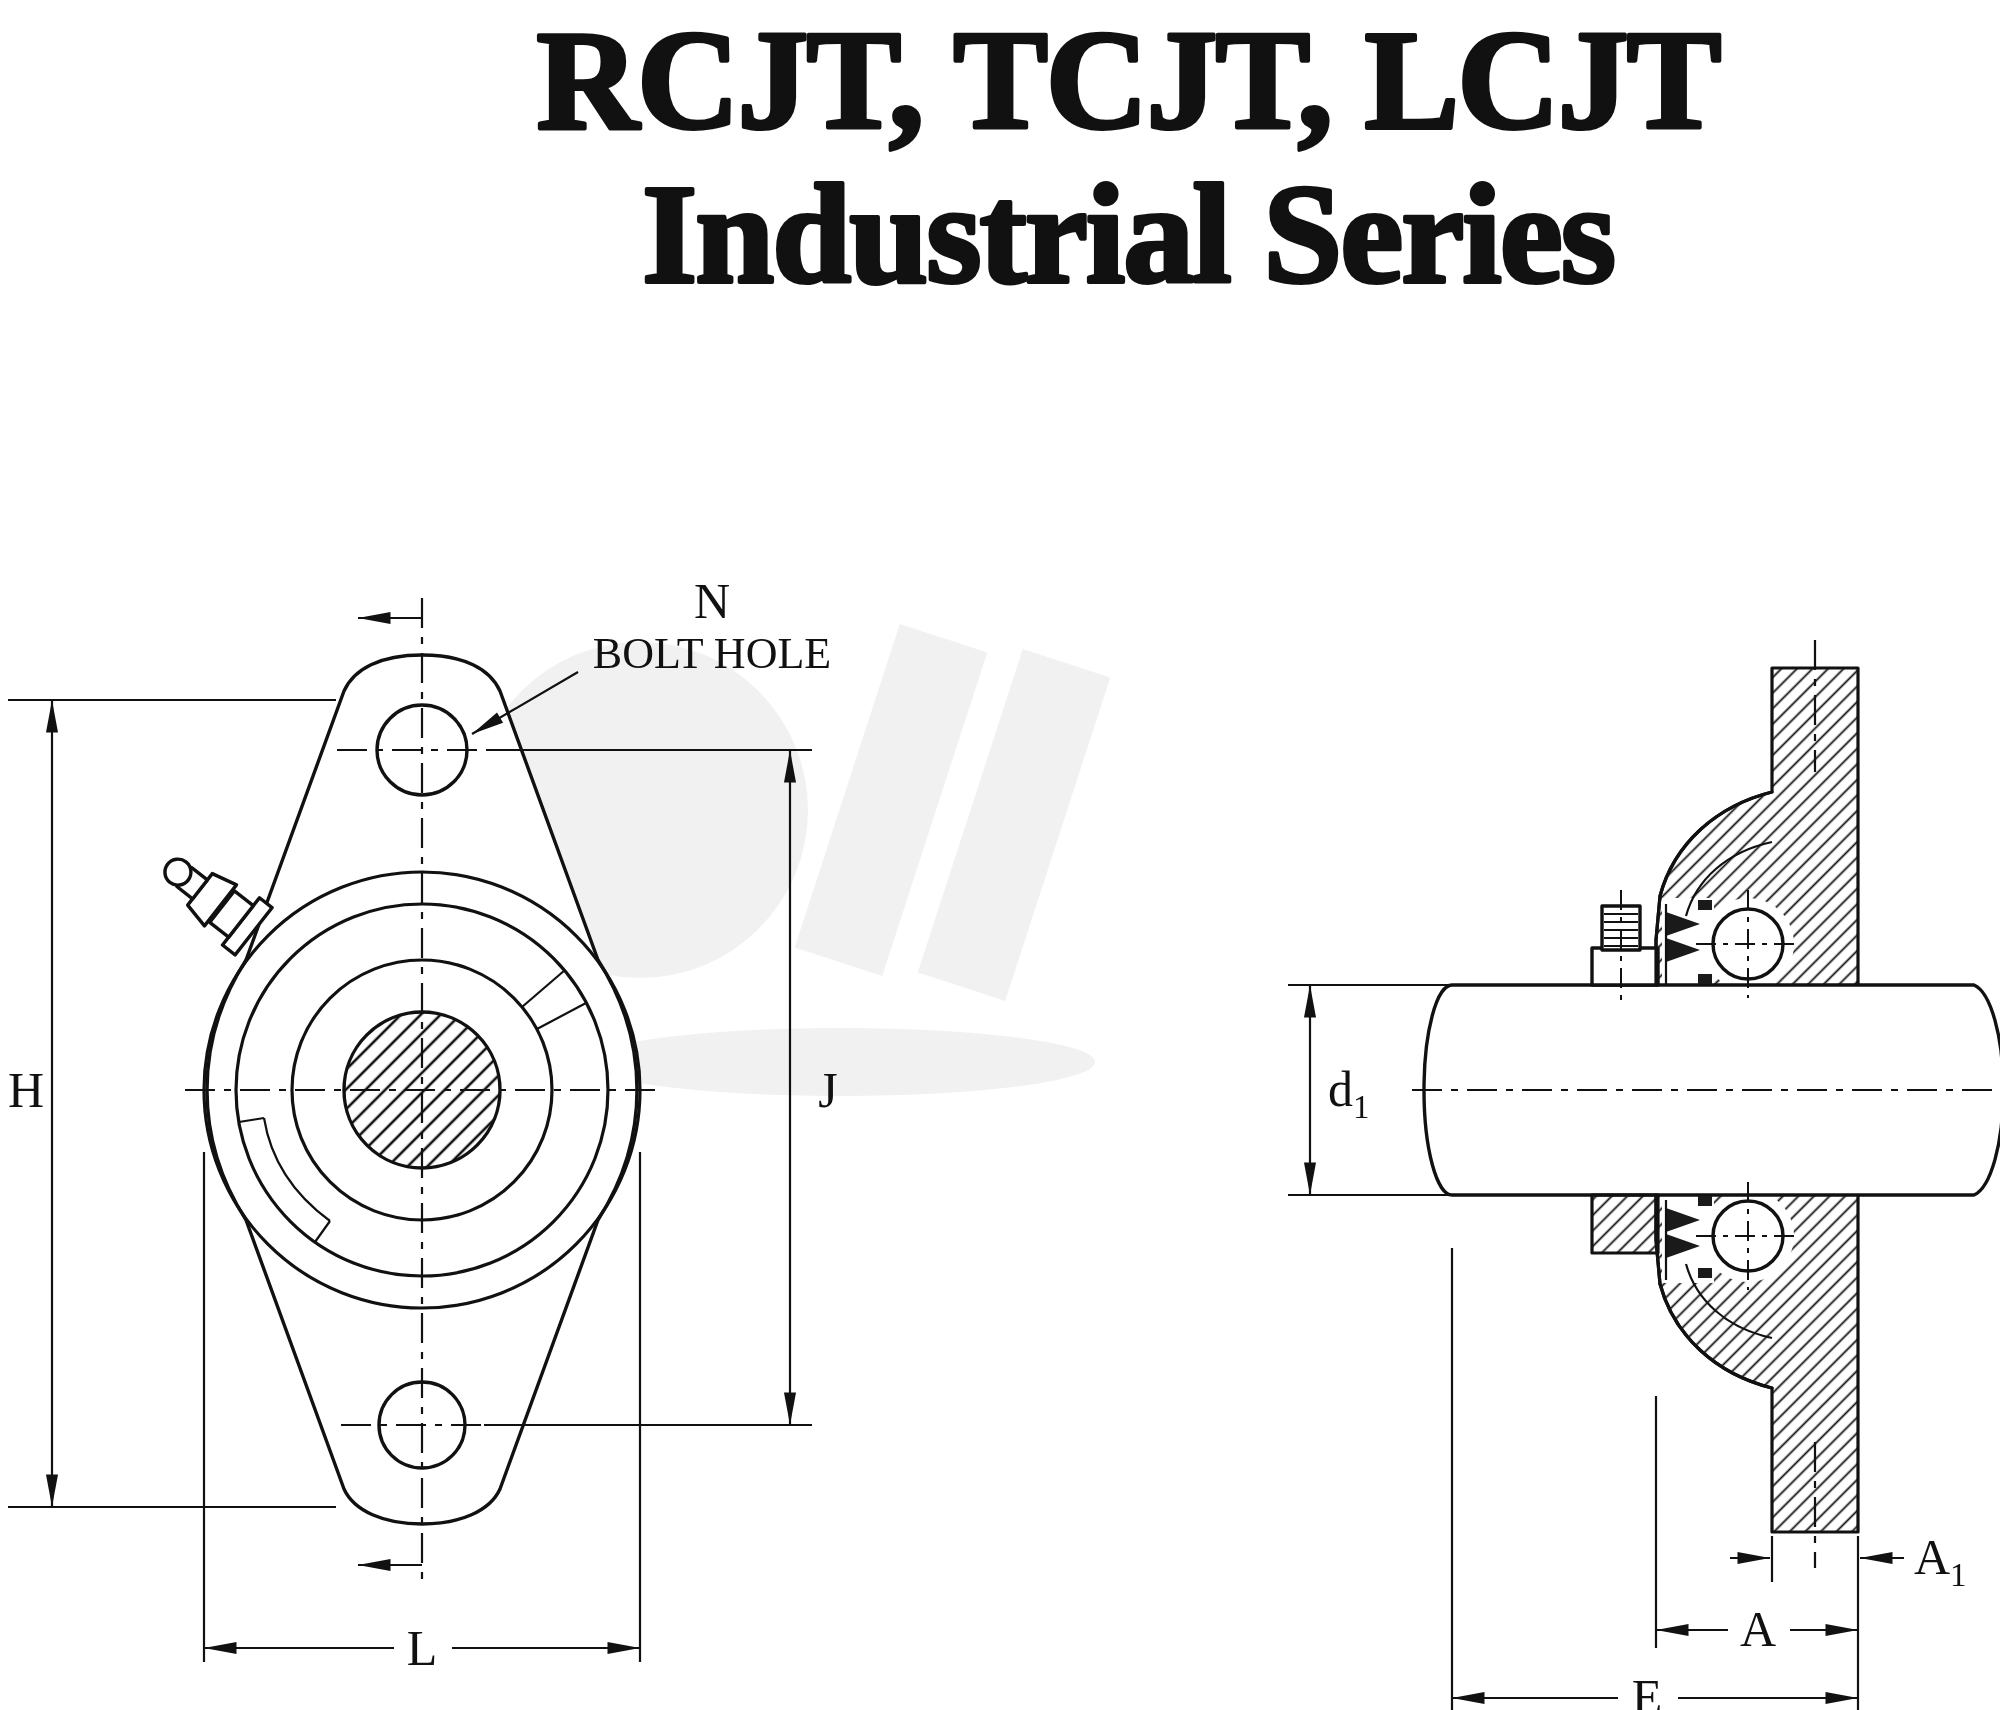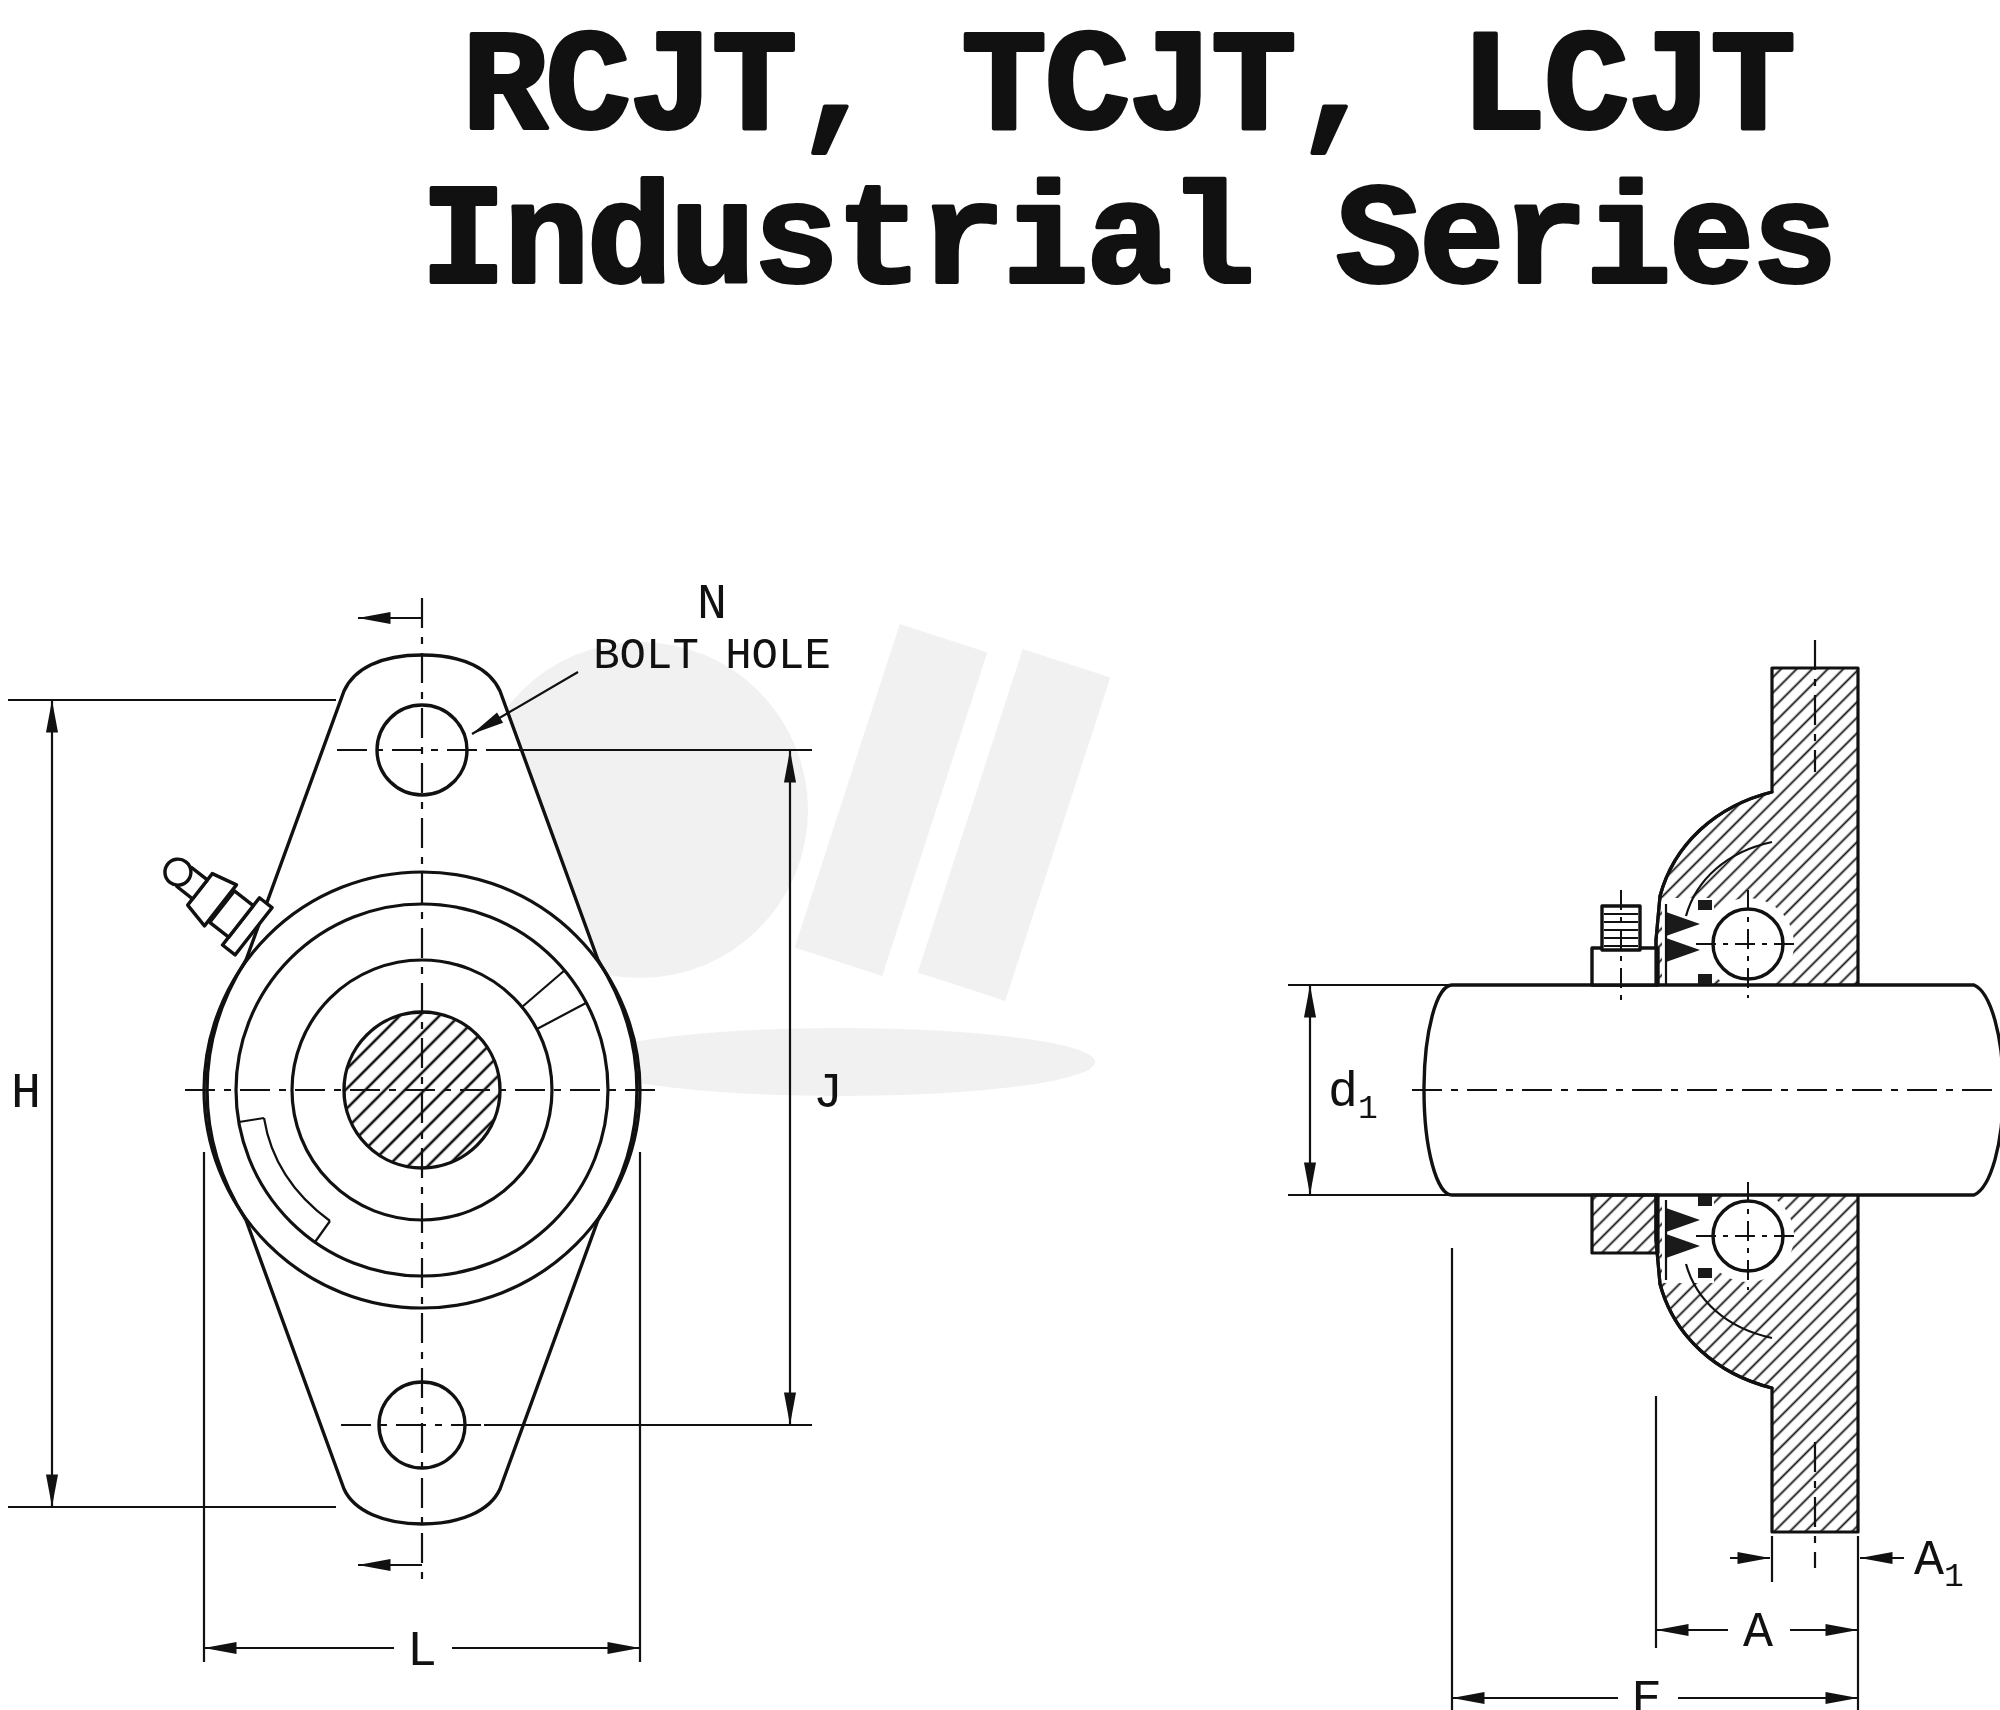--- a/index.html
+++ b/index.html
@@ -1,17 +1,17 @@
 <!DOCTYPE html>
 <html><head>
 <meta charset="utf-8">
 <style>
   html,body{margin:0;padding:0;background:#fff;}
   .page{position:relative;width:2000px;height:1710px;background:#ffffff;overflow:hidden;
-        font-family:Liberation Mono, monospace;}
+        font-family:Liberation Serif, serif;}
   svg{display:block;}
   text{fill:#111;}
   .title-text{font-weight:bold;letter-spacing:-2px;stroke:#111;stroke-width:4;paint-order:stroke;stroke-linejoin:round;}
   .dim-label{font-size:50px;font-weight:400;}
   .cap-label{font-size:44px;font-weight:400;}
   .outline{fill:#ffffff;stroke:#111;stroke-width:3.4;stroke-linejoin:round;}
   .stroke-only{fill:none;stroke:#111;stroke-width:3.2;stroke-linejoin:round;stroke-linecap:round;}
   .thin{fill:none;stroke:#111;stroke-width:2.2;}
   .cl{fill:none;stroke:#111;stroke-width:2.2;stroke-dasharray:30 9 7 9;}
   .cls{fill:none;stroke:#111;stroke-width:2;stroke-dasharray:20 7 5 7;}

